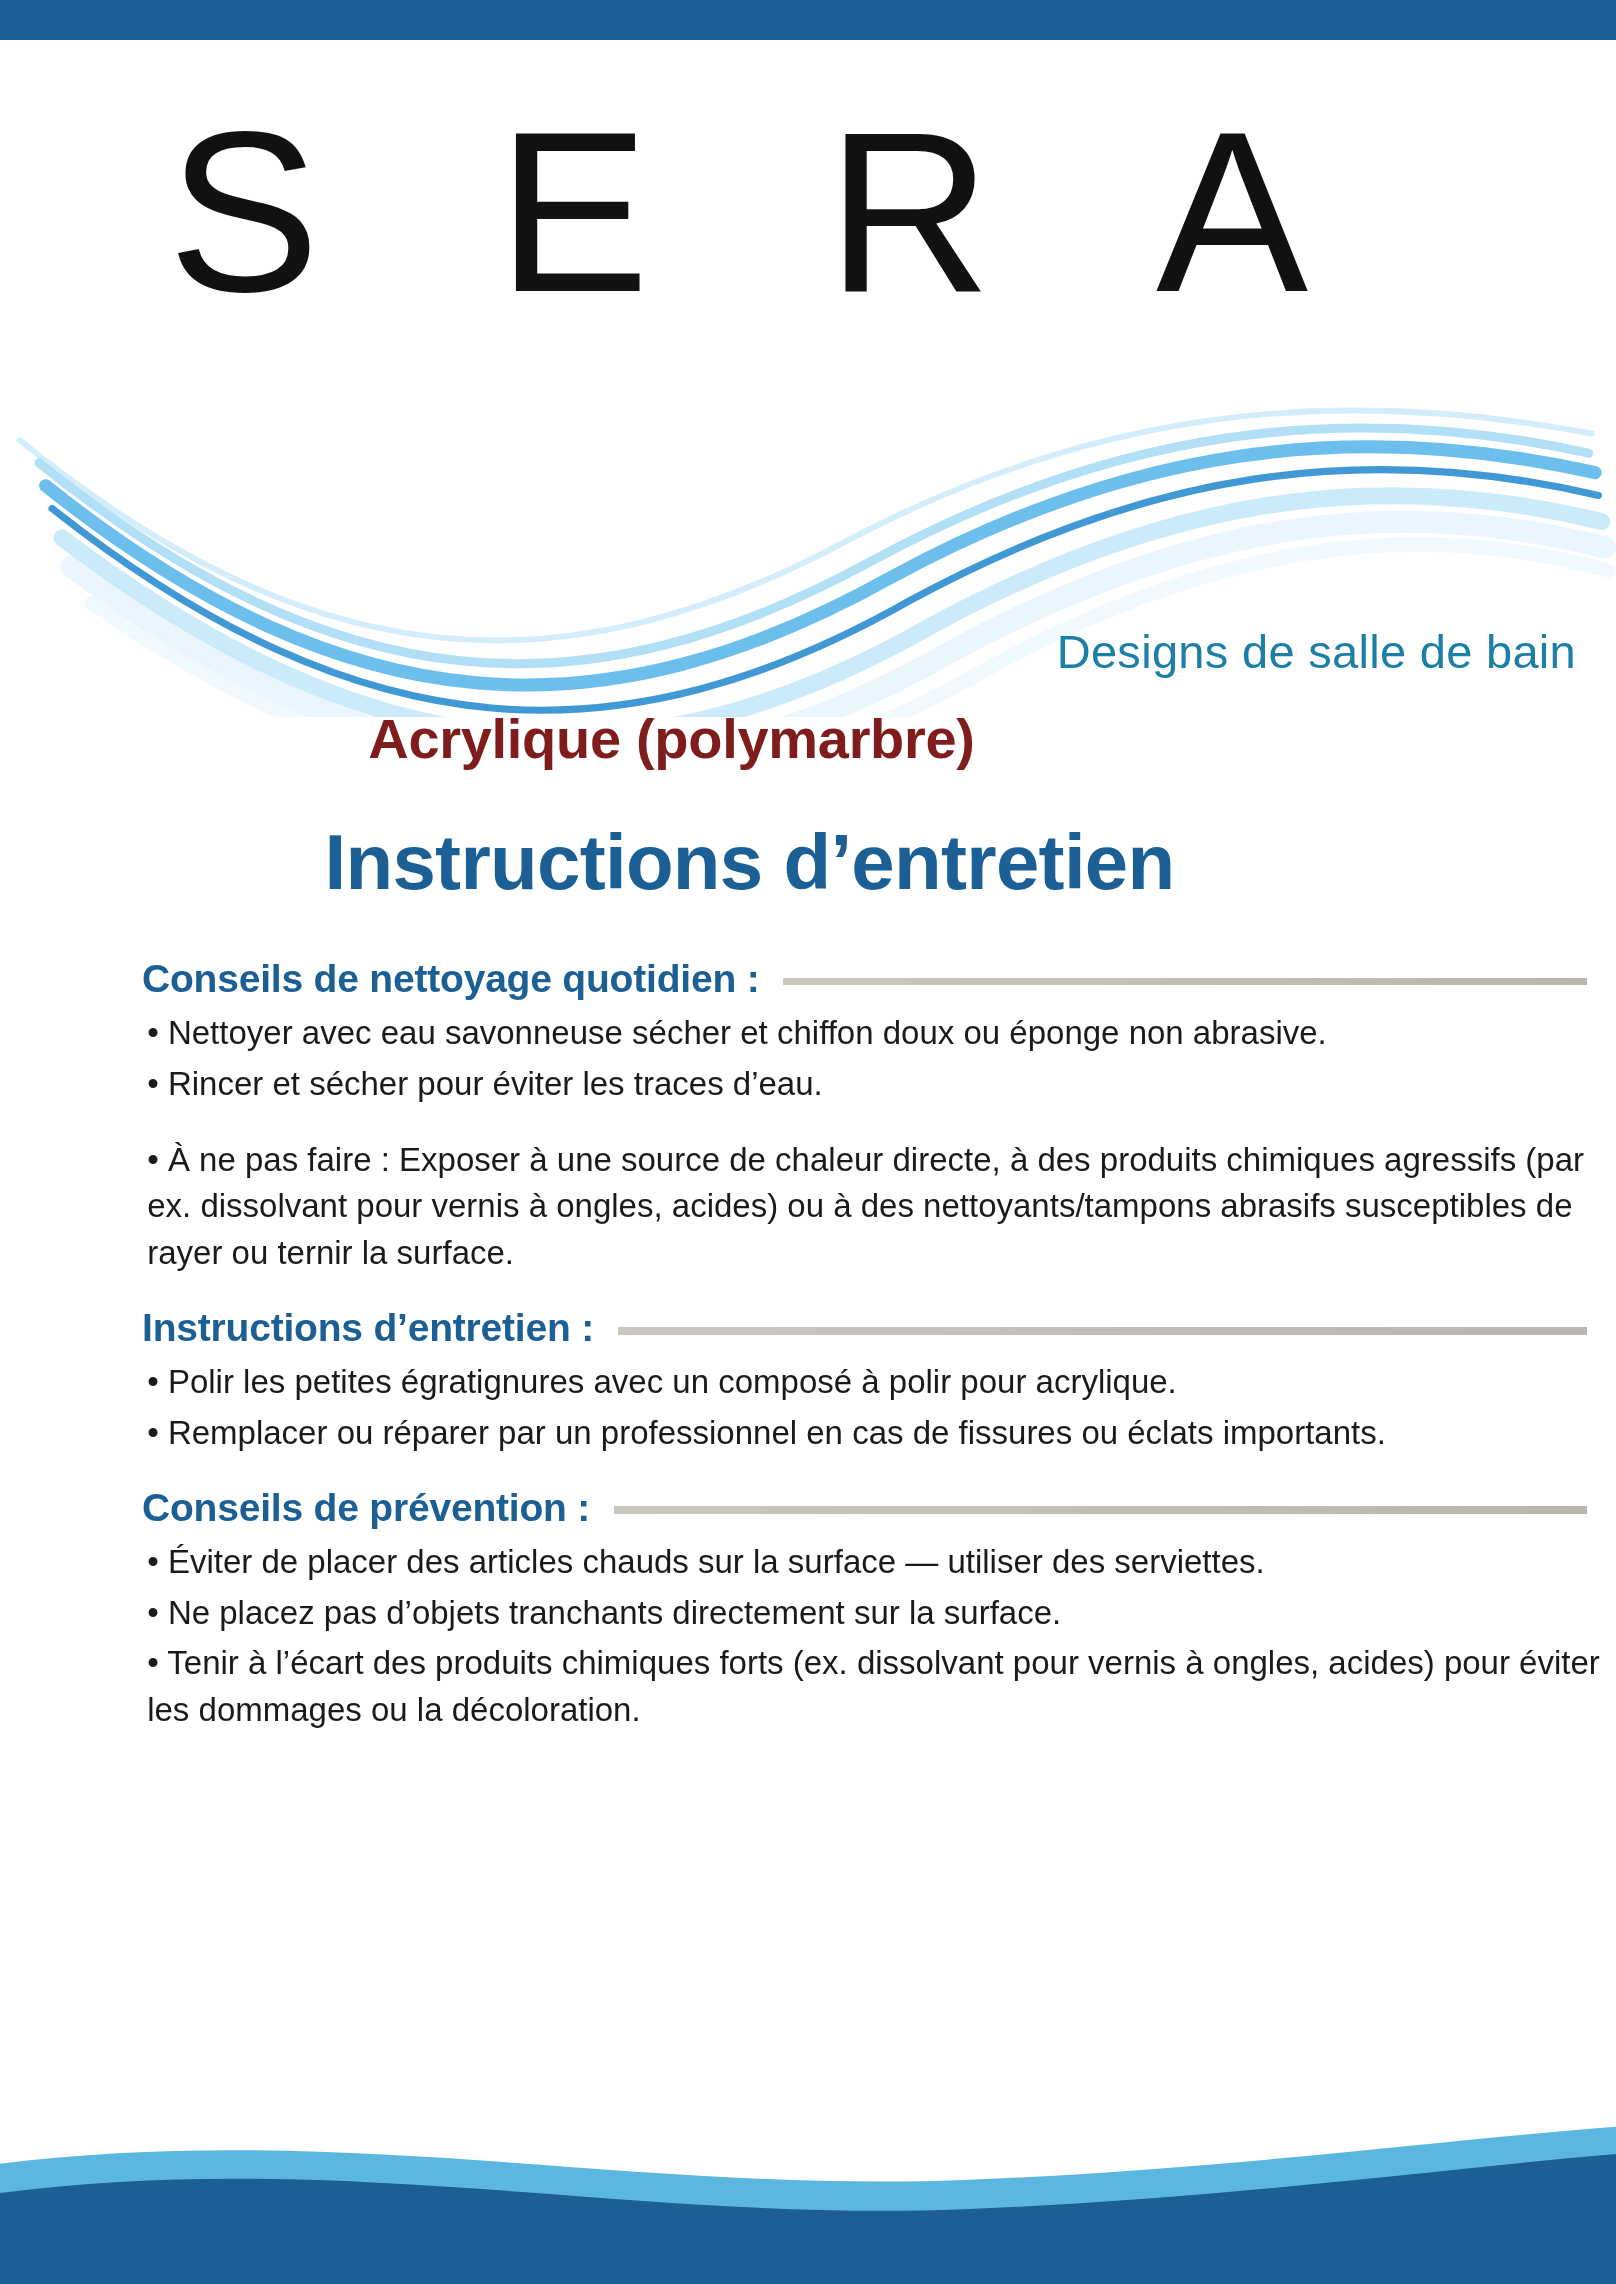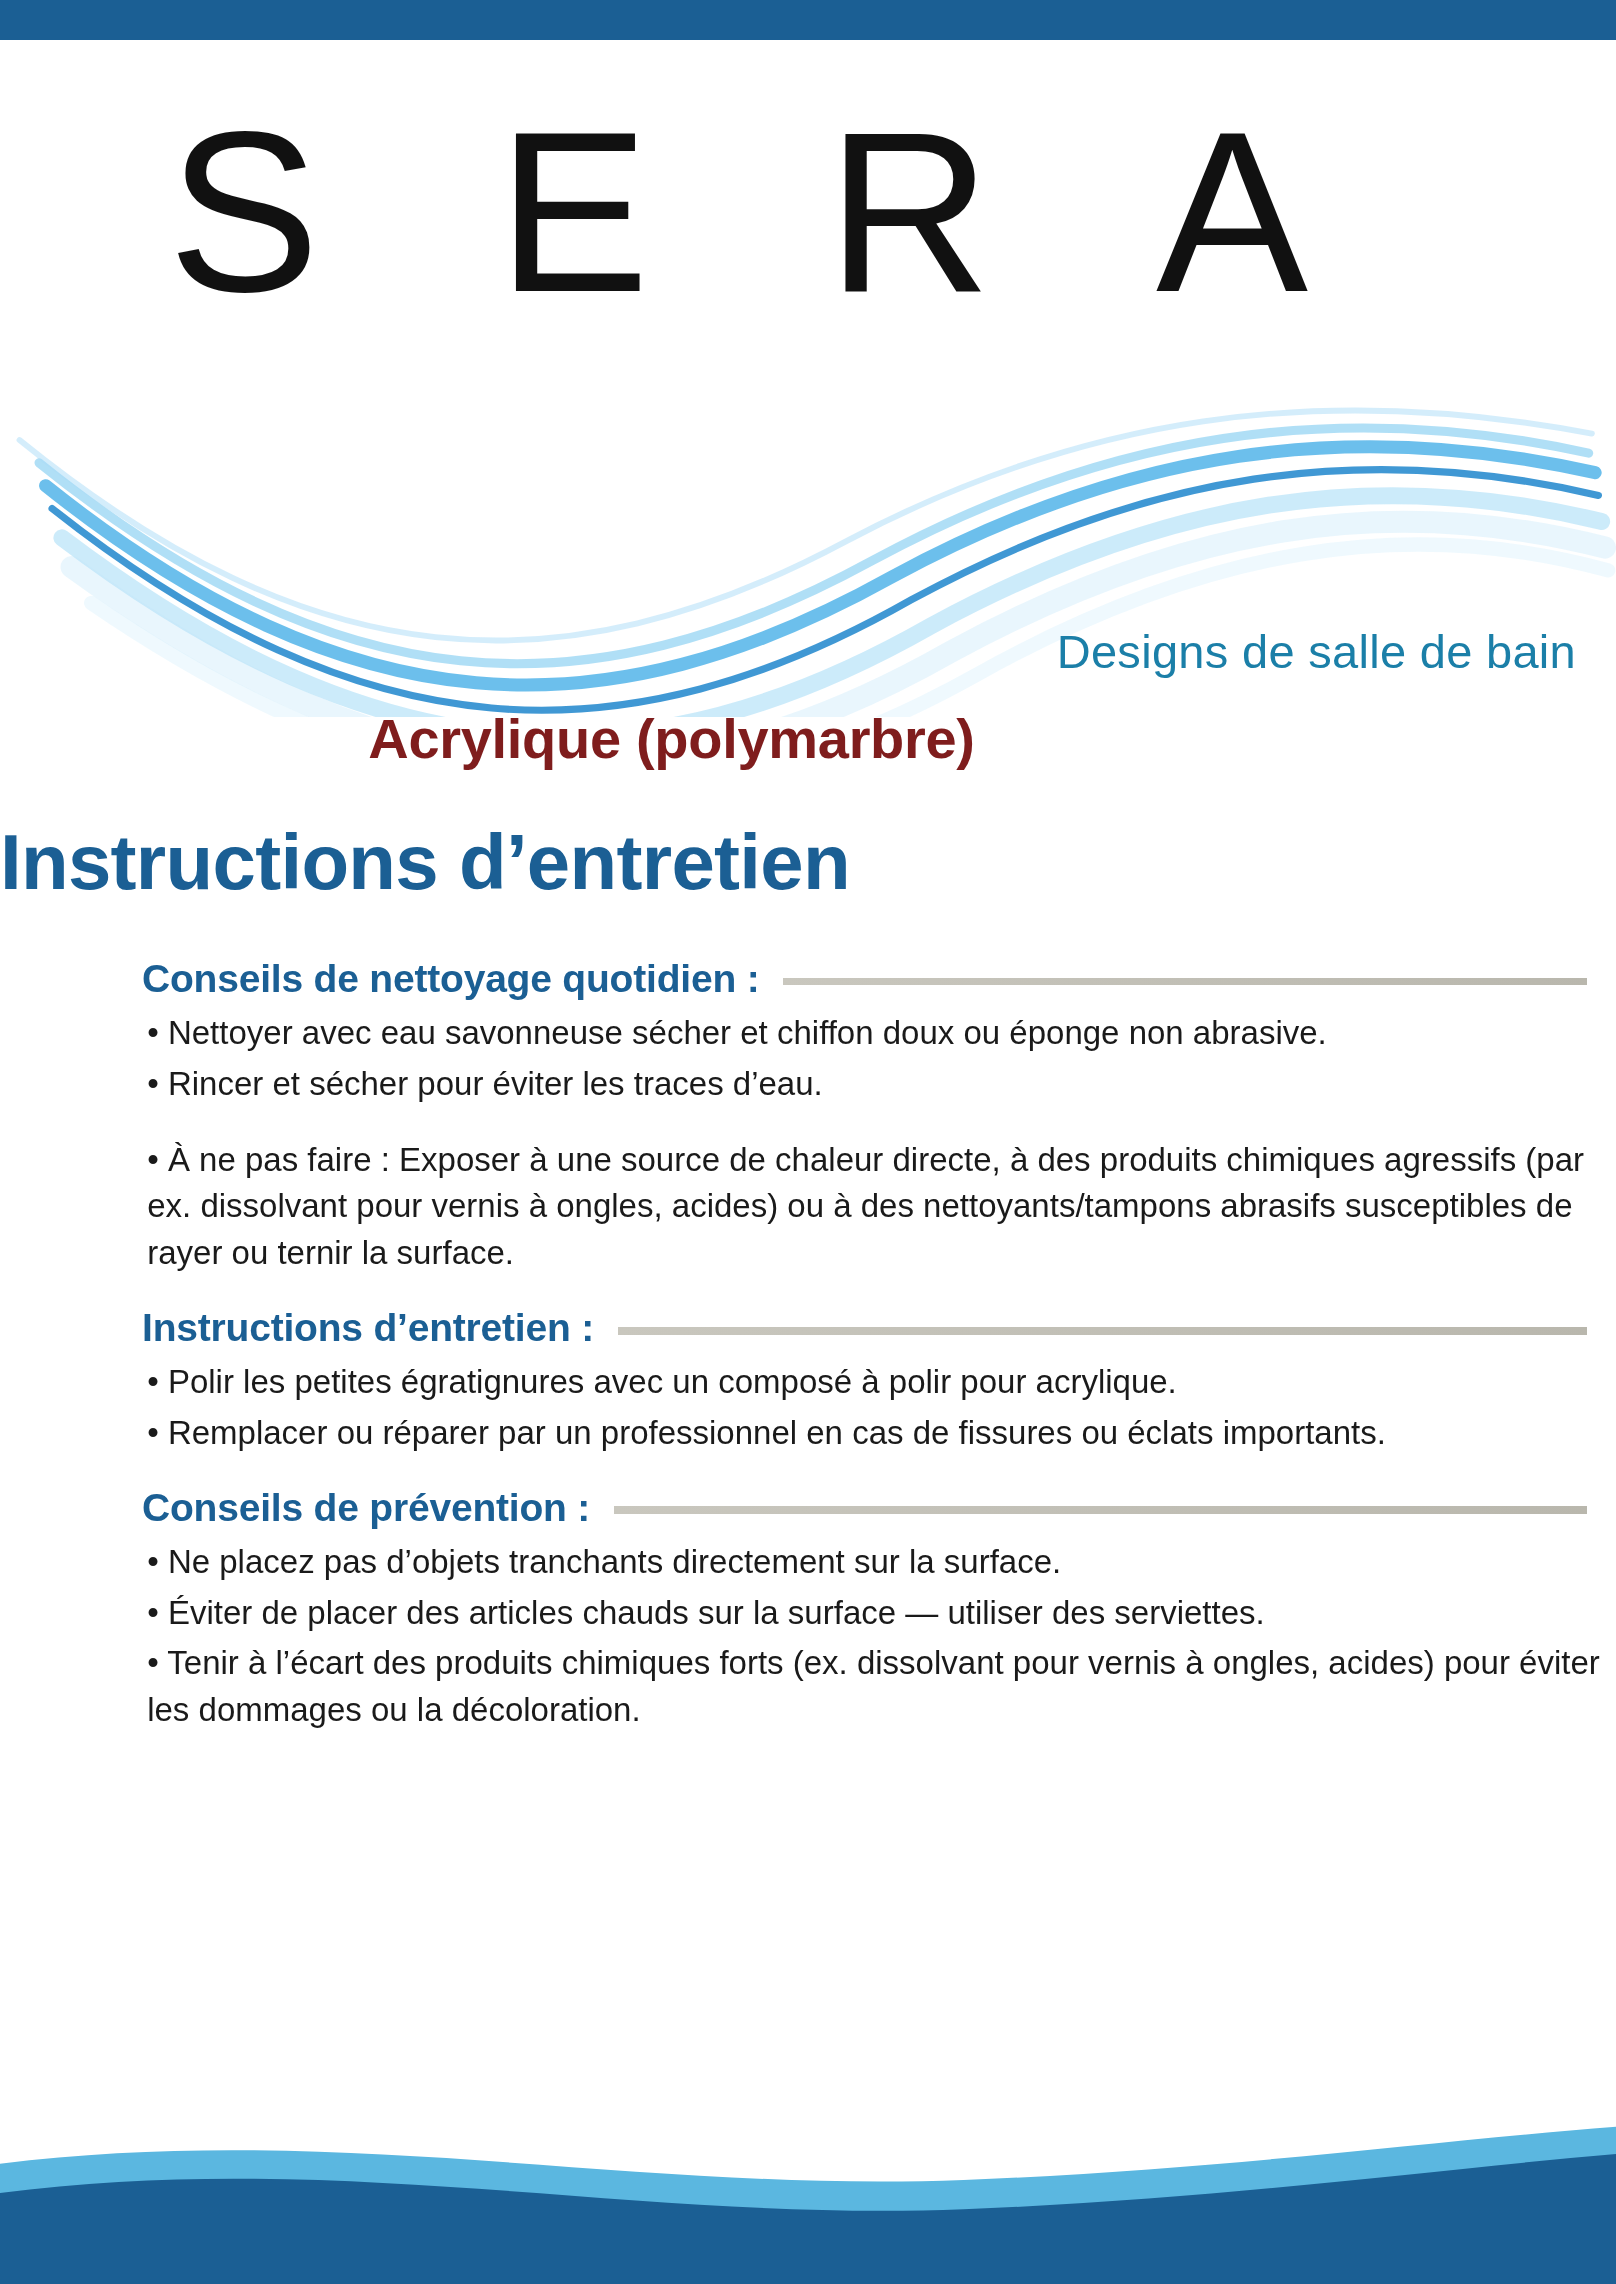--- a/index.html
+++ b/index.html
@@ -76,21 +76,21 @@
     color: #7f1d1d;
     letter-spacing: -0.3px;
     padding-right: 273px;
     box-sizing: border-box;
   }
   .main-title {
     position: absolute;
     top: 817px;
     left: 0;
     width: 1616px;
-    text-align: left;
+    text-align: center;
     font-size: 78px;
     font-weight: bold;
     color: #1b5f94;
     letter-spacing: -0.7px;
     padding-right: 117px;
     box-sizing: border-box;
   }
 
   
   .content {
@@ -189,22 +189,22 @@
     </div>
     <div class="line">• Polir les petites égratignures avec un composé à polir pour acrylique.</div>
     <div class="line">• Remplacer ou réparer par un professionnel en cas de fissures ou éclats importants.</div>
   </div>
 
   <div class="section">
     <div class="sec-head-row">
       <div class="sec-head">Conseils de prévention :</div>
       <div class="sec-rule"></div>
     </div>
+    <div class="line">• Éviter de placer des articles chauds sur la surface — utiliser des serviettes.</div>
     <div class="line">• Ne placez pas d’objets tranchants directement sur la surface.</div>
-    <div class="line">• Éviter de placer des articles chauds sur la surface — utiliser des serviettes.</div>
     <div class="line">• Tenir à l’écart des produits chimiques forts (ex. dissolvant pour vernis à ongles, acides) pour éviter les dommages ou la décoloration.</div>
   </div>
 
 </div>
 
 <svg class="bottom-art" viewBox="0 0 2482 280" preserveAspectRatio="none">
   <path d="M0,95 C520,30 980,140 1480,120 C1880,104 2200,60 2482,38 L2482,280 L0,280 Z" fill="#5bb7e0"></path>
   <path d="M0,140 C520,72 980,185 1480,165 C1880,149 2200,104 2482,80 L2482,280 L0,280 Z" fill="#1b5f94"></path>
 </svg>
 

